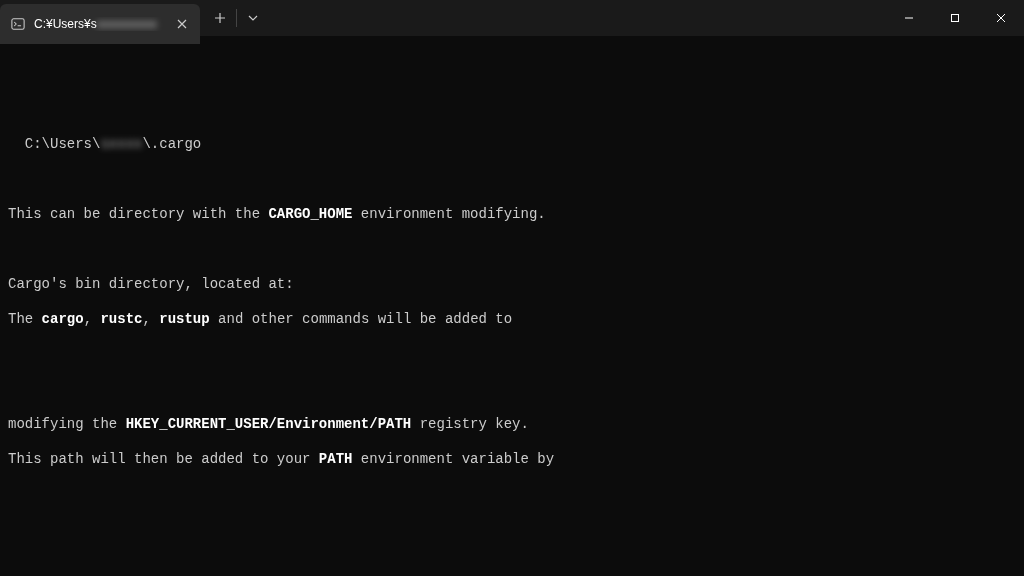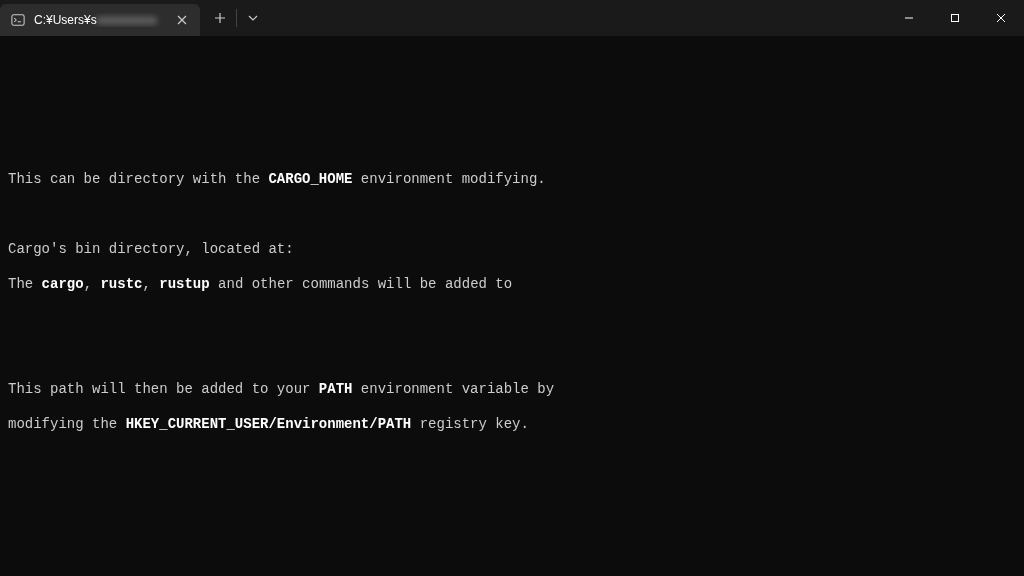--- a/index.html
+++ b/index.html
@@ -23,21 +23,21 @@
     }
     .tab {
       display: flex;
       align-items: center;
       background: #2d2d2d;
       padding: 0 10px;
       min-width: 200px;
       border-top-left-radius: 6px;
       border-top-right-radius: 6px;
       margin-top: 4px;
-      height: 32px;
+      height: 40px;
       font-family: 'Segoe UI', Tahoma, sans-serif;
       font-size: 12px;
       color: #ffffff;
     }
     .tab-icon {
       width: 16px;
       height: 16px;
       margin-right: 8px;
       display: flex;
       align-items: center;
@@ -165,29 +165,30 @@
       <svg width="10" height="10" viewBox="0 0 10 10">
           <path d="M1 1L9 9M9 1L1 9" stroke="#fff" stroke-width="1"></path>
         </svg>
     </div>
   </div>
 </div>
 
 <div class="terminal-content">
 <div class="line"></div>
 <div class="line"></div>
+<div class="line"><span>  C:\Users\</span><span class="blurred-inline">sxxxx</span><span>\.cargo</span></div>
 <div class="line"></div>
 <div class="line"><span>This can be directory with the </span><span class="bold">CARGO_HOME</span><span> environment modifying.</span></div>
 <div class="line"></div>
 <div class="line"><span>Cargo's bin directory, located at:</span></div>
 <div class="line"><span>The </span><span class="bold">cargo</span><span>, </span><span class="bold">rustc</span><span>, </span><span class="bold">rustup</span><span> and other commands will be added to</span></div>
 <div class="line"></div>
 <div class="line"></div>
+<div class="line"><span>modifying the </span><span class="bold">HKEY_CURRENT_USER/Environment/PATH</span><span> registry key.</span></div>
 <div class="line"><span>This path will then be added to your </span><span class="bold">PATH</span><span> environment variable by</span></div>
-<div class="line"><span>modifying the </span><span class="bold">HKEY_CURRENT_USER/Environment/PATH</span><span> registry key.</span></div>
 <div class="line"></div>
 
 
 
 
 
 
 
 
 

